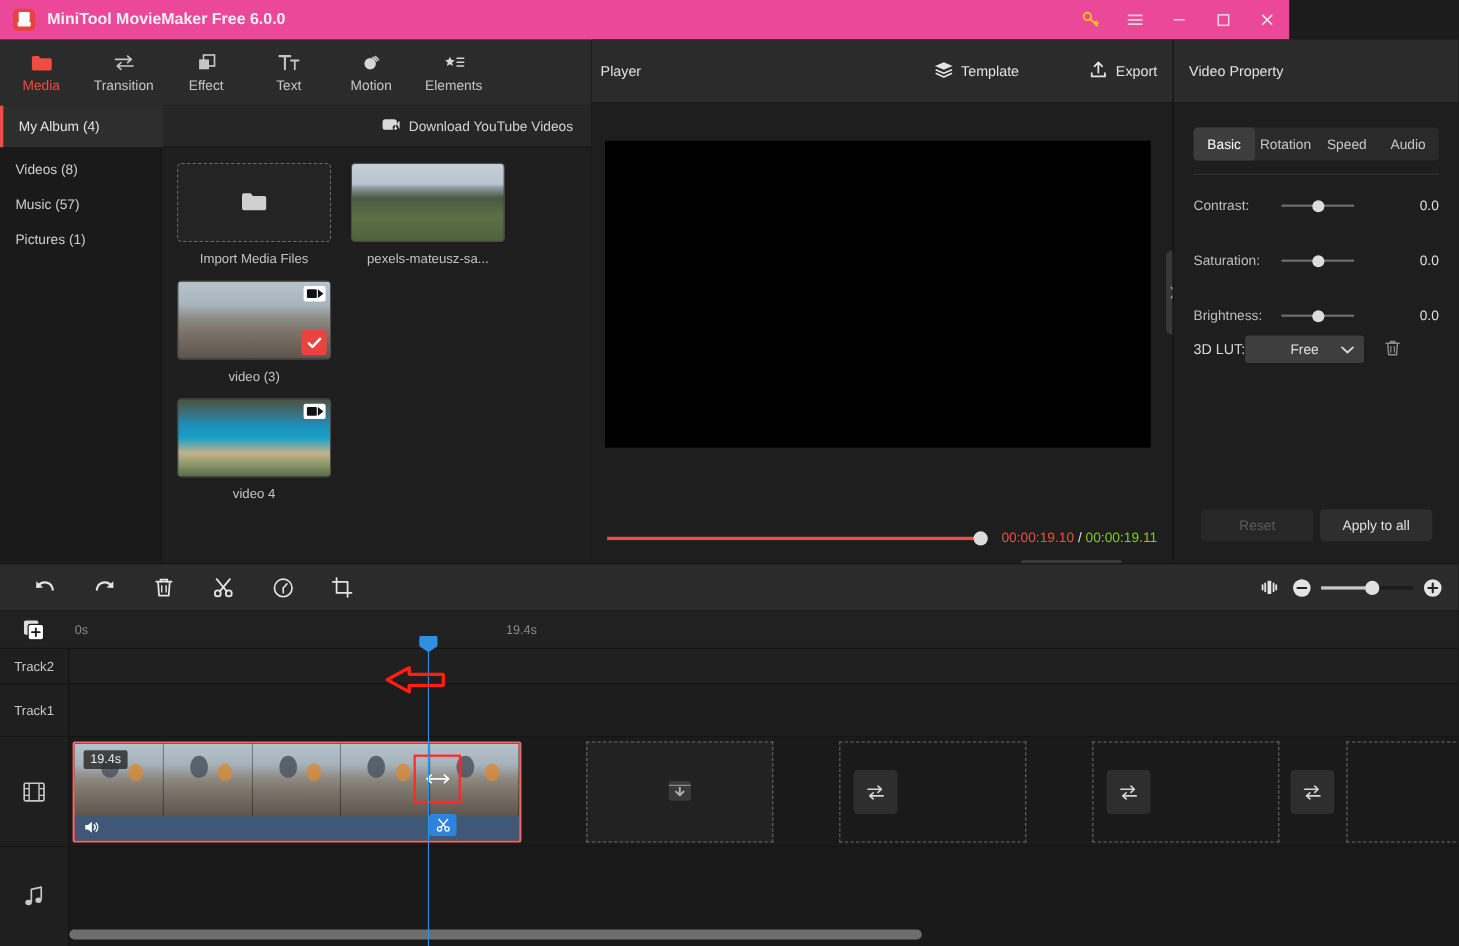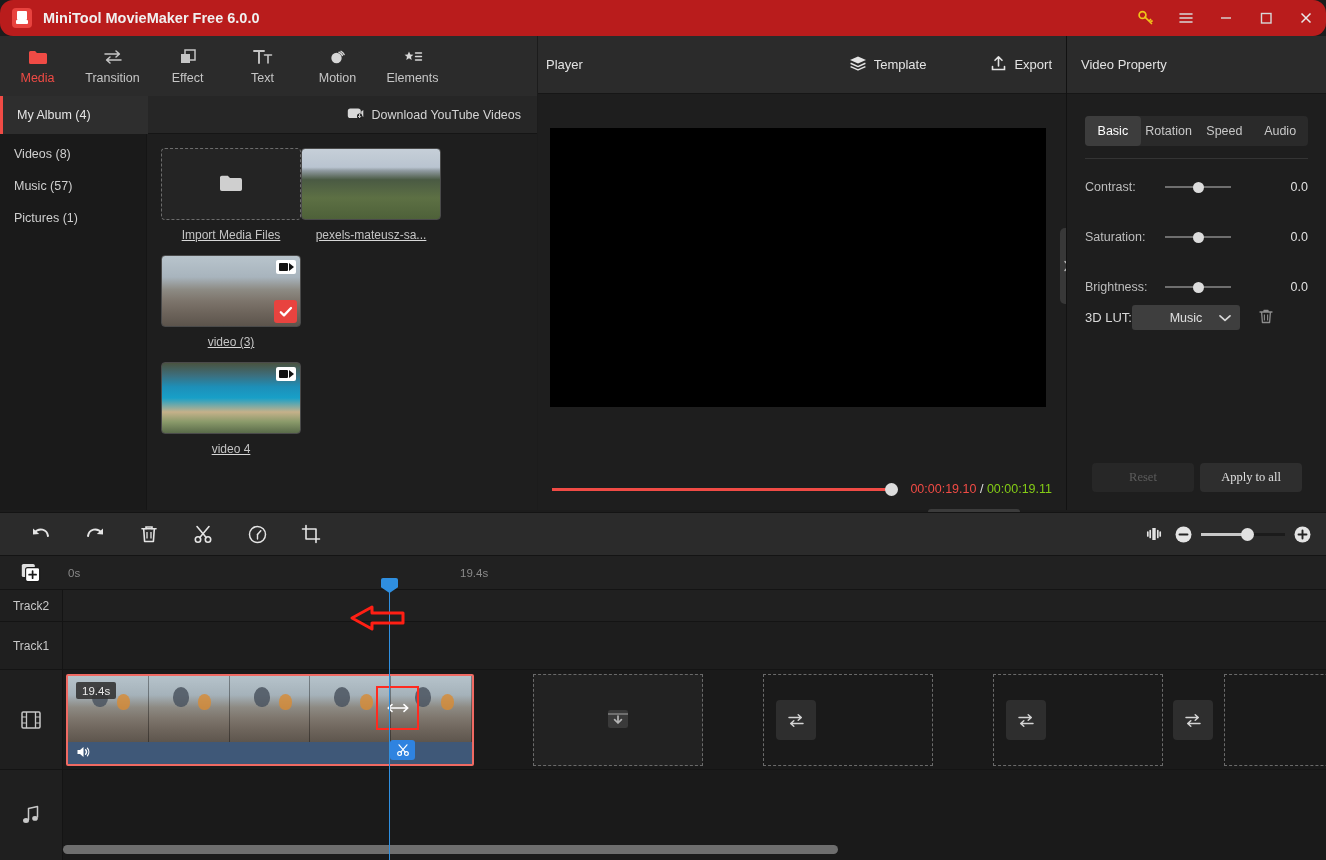--- a/index.html
+++ b/index.html
@@ -8,22 +8,22 @@
     background:#1c1c1c;
     font-family:"Liberation Sans", sans-serif;
     font-size:13px;
     color:#d8d8d8;
     -webkit-font-smoothing:antialiased;
   }
   .app { position:relative; width:1326px; height:860px; }
 
   
   .titlebar {
-    position:absolute; left:0; top:0; width:1326px; height:36px;
-    background:#b91c1c; display:flex; align-items:center;border-radius:13px;
+    position:absolute; left:0; top:0; width:1172px; height:36px;
+    background:#ec4899; display:flex; align-items:center;
   }
   .logo {
     width:20px; height:20px; margin-left:12px; border-radius:4px;
     background:#e8433f; position:relative; flex:none;
   }
   .logo:before {
     content:""; position:absolute; left:5px; top:3px; width:10px; height:9px;
     background:#fff; border-radius:1px;
   }
   .logo:after {
@@ -74,21 +74,21 @@
     background:#1a1a1a; border-right:1px solid #151515; padding-top:4px;
   }
   .sideitem {
     height:32px; display:flex; align-items:center; padding-left:14px;
     font-size:12.5px; color:#cfcfcf; cursor:pointer;
   }
   .thumbs {
     position:absolute; left:147px; top:38px; width:390px; height:376px;
     padding:14px 0 0 14px;
   }
-  .thumbrow { display:flex; margin-bottom:13px;text-decoration:underline; }
+  .thumbrow { display:flex; gap:18px; margin-bottom:13px; }
   .cell { width:140px; }
   .thumb {
     width:140px; height:72px; border-radius:4px; position:relative;
     overflow:hidden; cursor:pointer; border:1px solid #4a4a4a;
   }
   .thumb.importbox {
     border:1px dashed #6c6c6c; background:#242424;
     display:flex; align-items:center; justify-content:center;
   }
   .caption {
@@ -221,21 +221,21 @@
   .lutrow { display:flex; align-items:center; margin:6px 18px 0 18px; }
   .lutsel {
     width:108px; height:25px; background:#3e3e3e; border-radius:3px;
     display:flex; align-items:center; justify-content:center;
     font-size:12.5px; color:#e0e0e0; position:relative; cursor:pointer;
   }
   .lutsel .cv { position:absolute; right:9px; }
   .trashbtn { margin-left:18px; cursor:pointer; }
   .propfoot {
     position:absolute; left:0; bottom:18px; width:260px;
-    display:flex; justify-content:center; gap:6px;font-family:Liberation Serif, serif;
+    display:flex; justify-content:center; gap:6px;
   }
   .pbtn {
     width:102px; height:29px; border-radius:4px; background:#2e2e2e;
     display:flex; align-items:center; justify-content:center;
     font-size:12.5px; color:#e0e0e0; cursor:pointer;
   }
   .pbtn.disabled { color:#5c5c5c; background:#272727; }
 
   
   .tlbar {
@@ -635,21 +635,21 @@
       <span class="plbl">Brightness:</span>
       <span class="ptrack">
         <span class="pknob"></span>
       </span>
       <span class="pval">0.0</span>
     </div>
 
     <div class="lutrow">
       <span class="plbl">3D LUT:</span>
       <span class="lutsel">
-        <span>Music</span>
+        <span>Free</span>
         <span class="cv">
           <svg width="12" height="8" viewBox="0 0 12 8">
               <path d="M1 1.8 6 6.4 11 1.8" stroke="#d8d8d8" stroke-width="1.7" fill="none" stroke-linecap="round" stroke-linejoin="round"></path>
             </svg>
         </span>
       </span>
       <span class="trashbtn">
         <svg width="16" height="17" viewBox="0 0 16 17">
             <path d="M2 4h12 M6 4V2.5h4V4 M3.6 4l.8 10.5h7.2L12.4 4" stroke="#8d8d8d" stroke-width="1.3" fill="none" stroke-linecap="round" stroke-linejoin="round"></path>
             <path d="M6.4 6.6v6 M9.6 6.6v6" stroke="#8d8d8d" stroke-width="1.1"></path>

